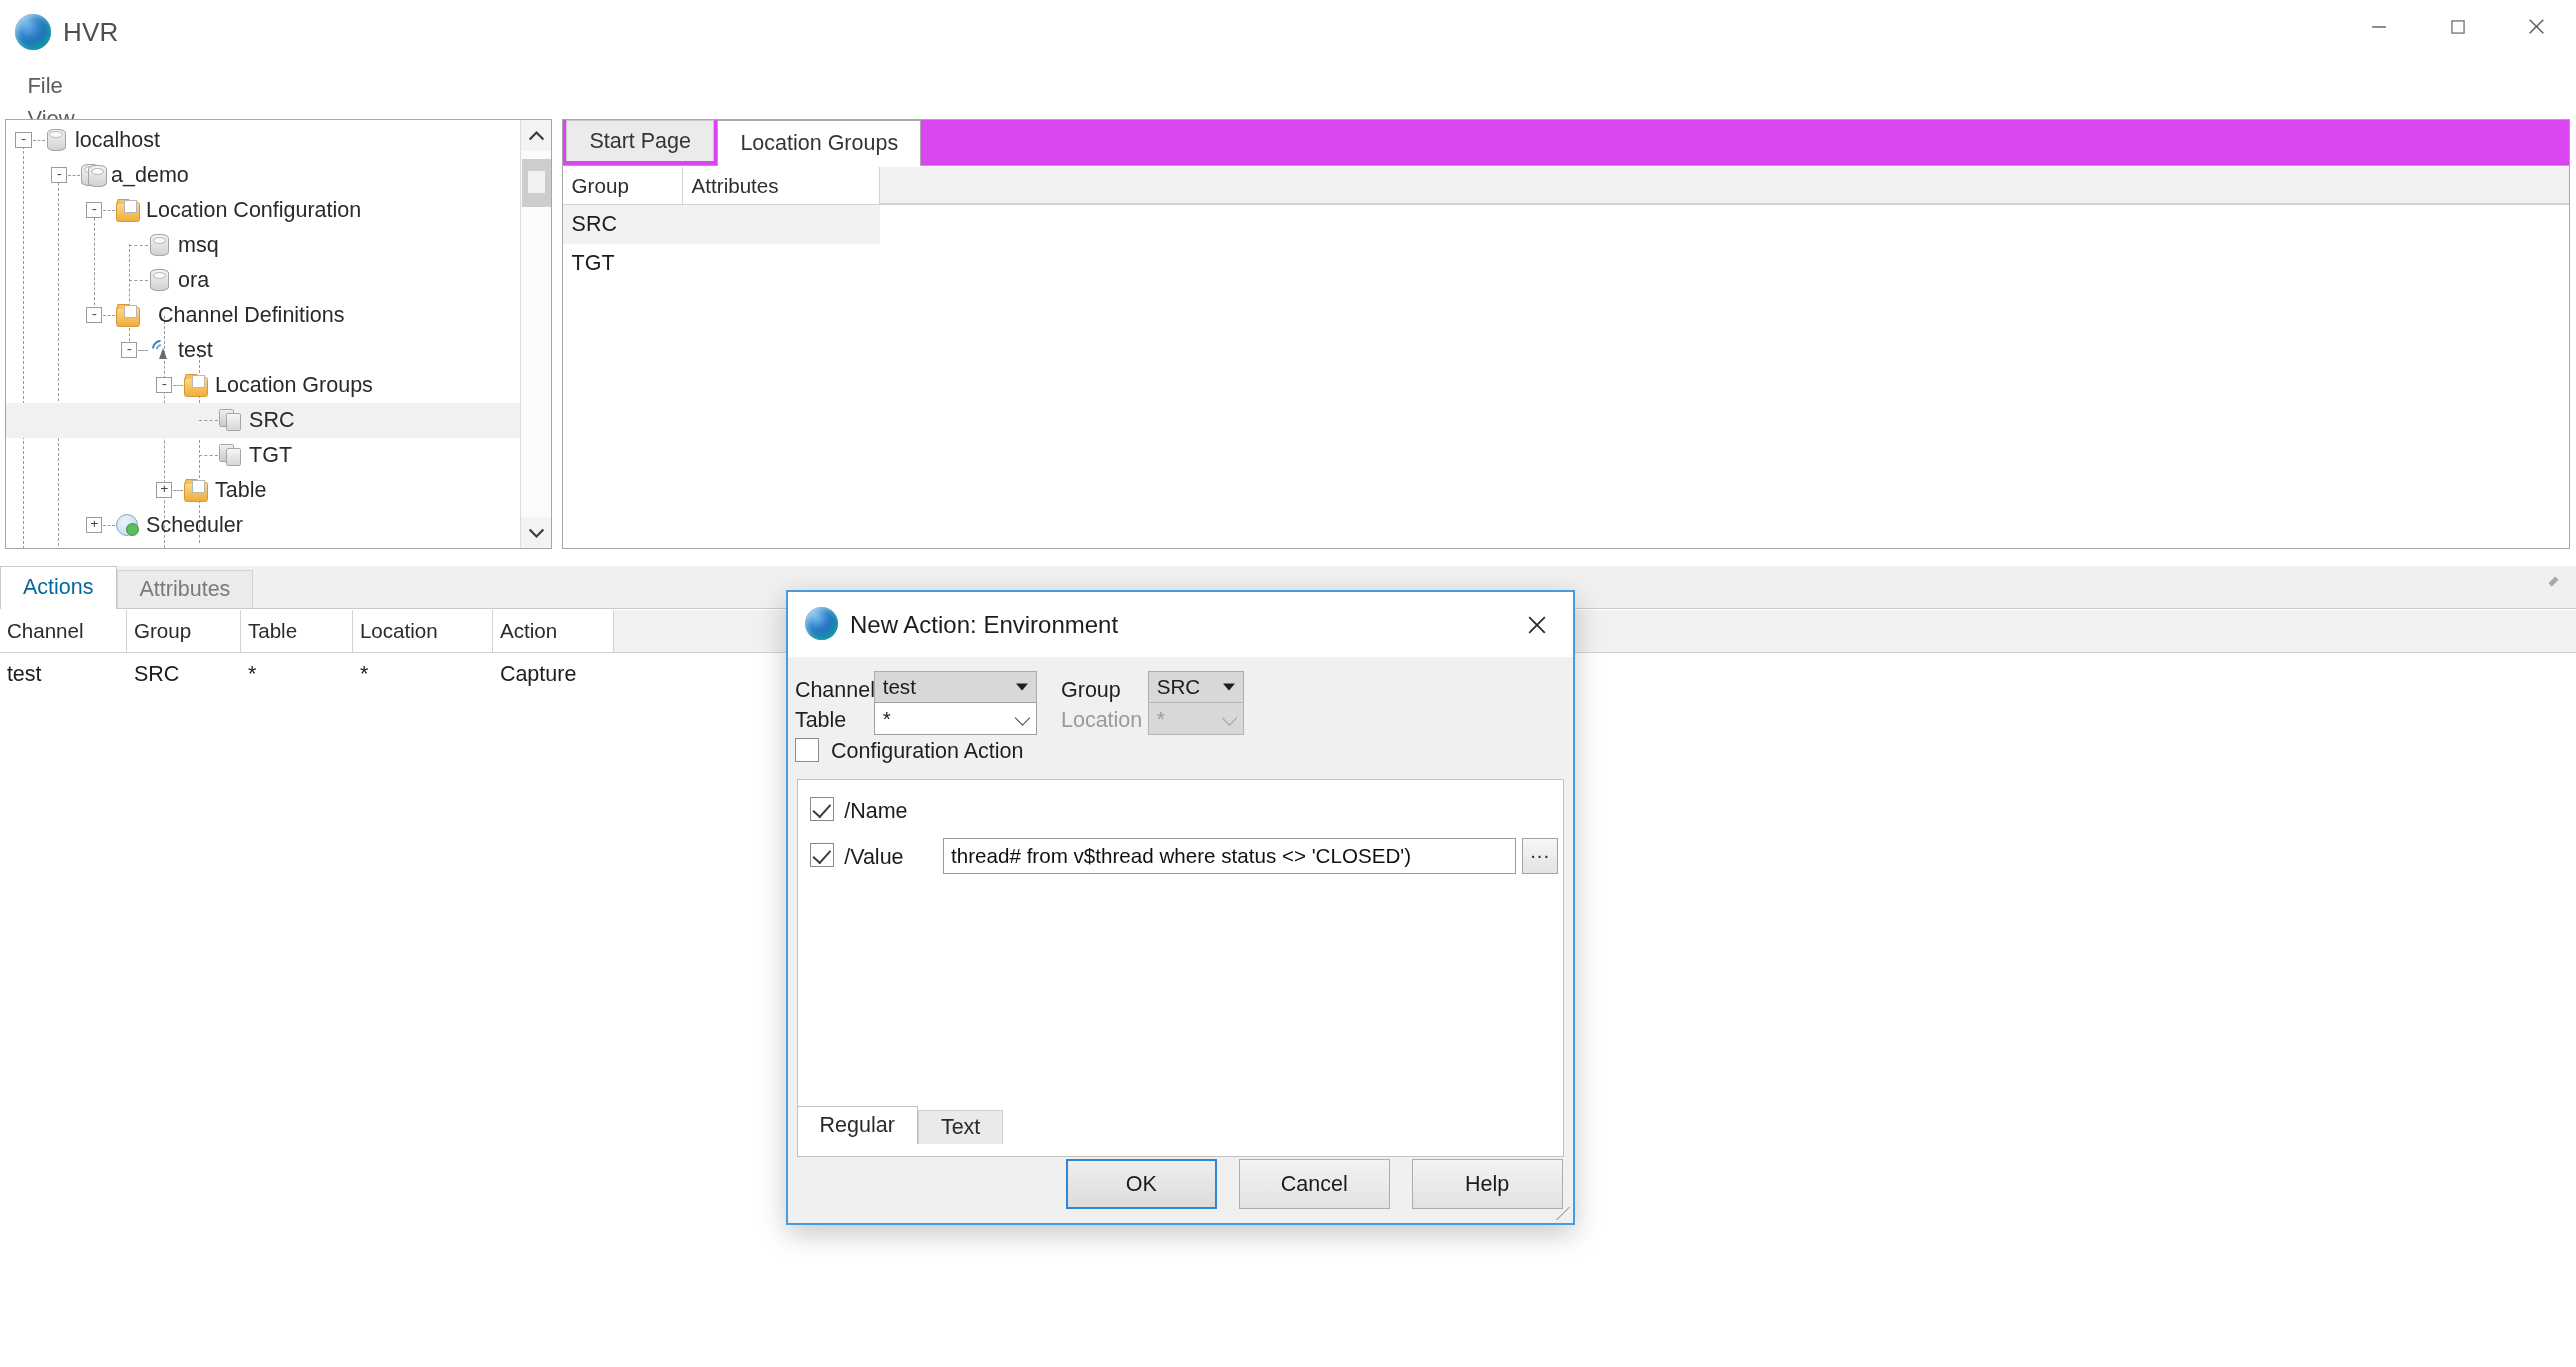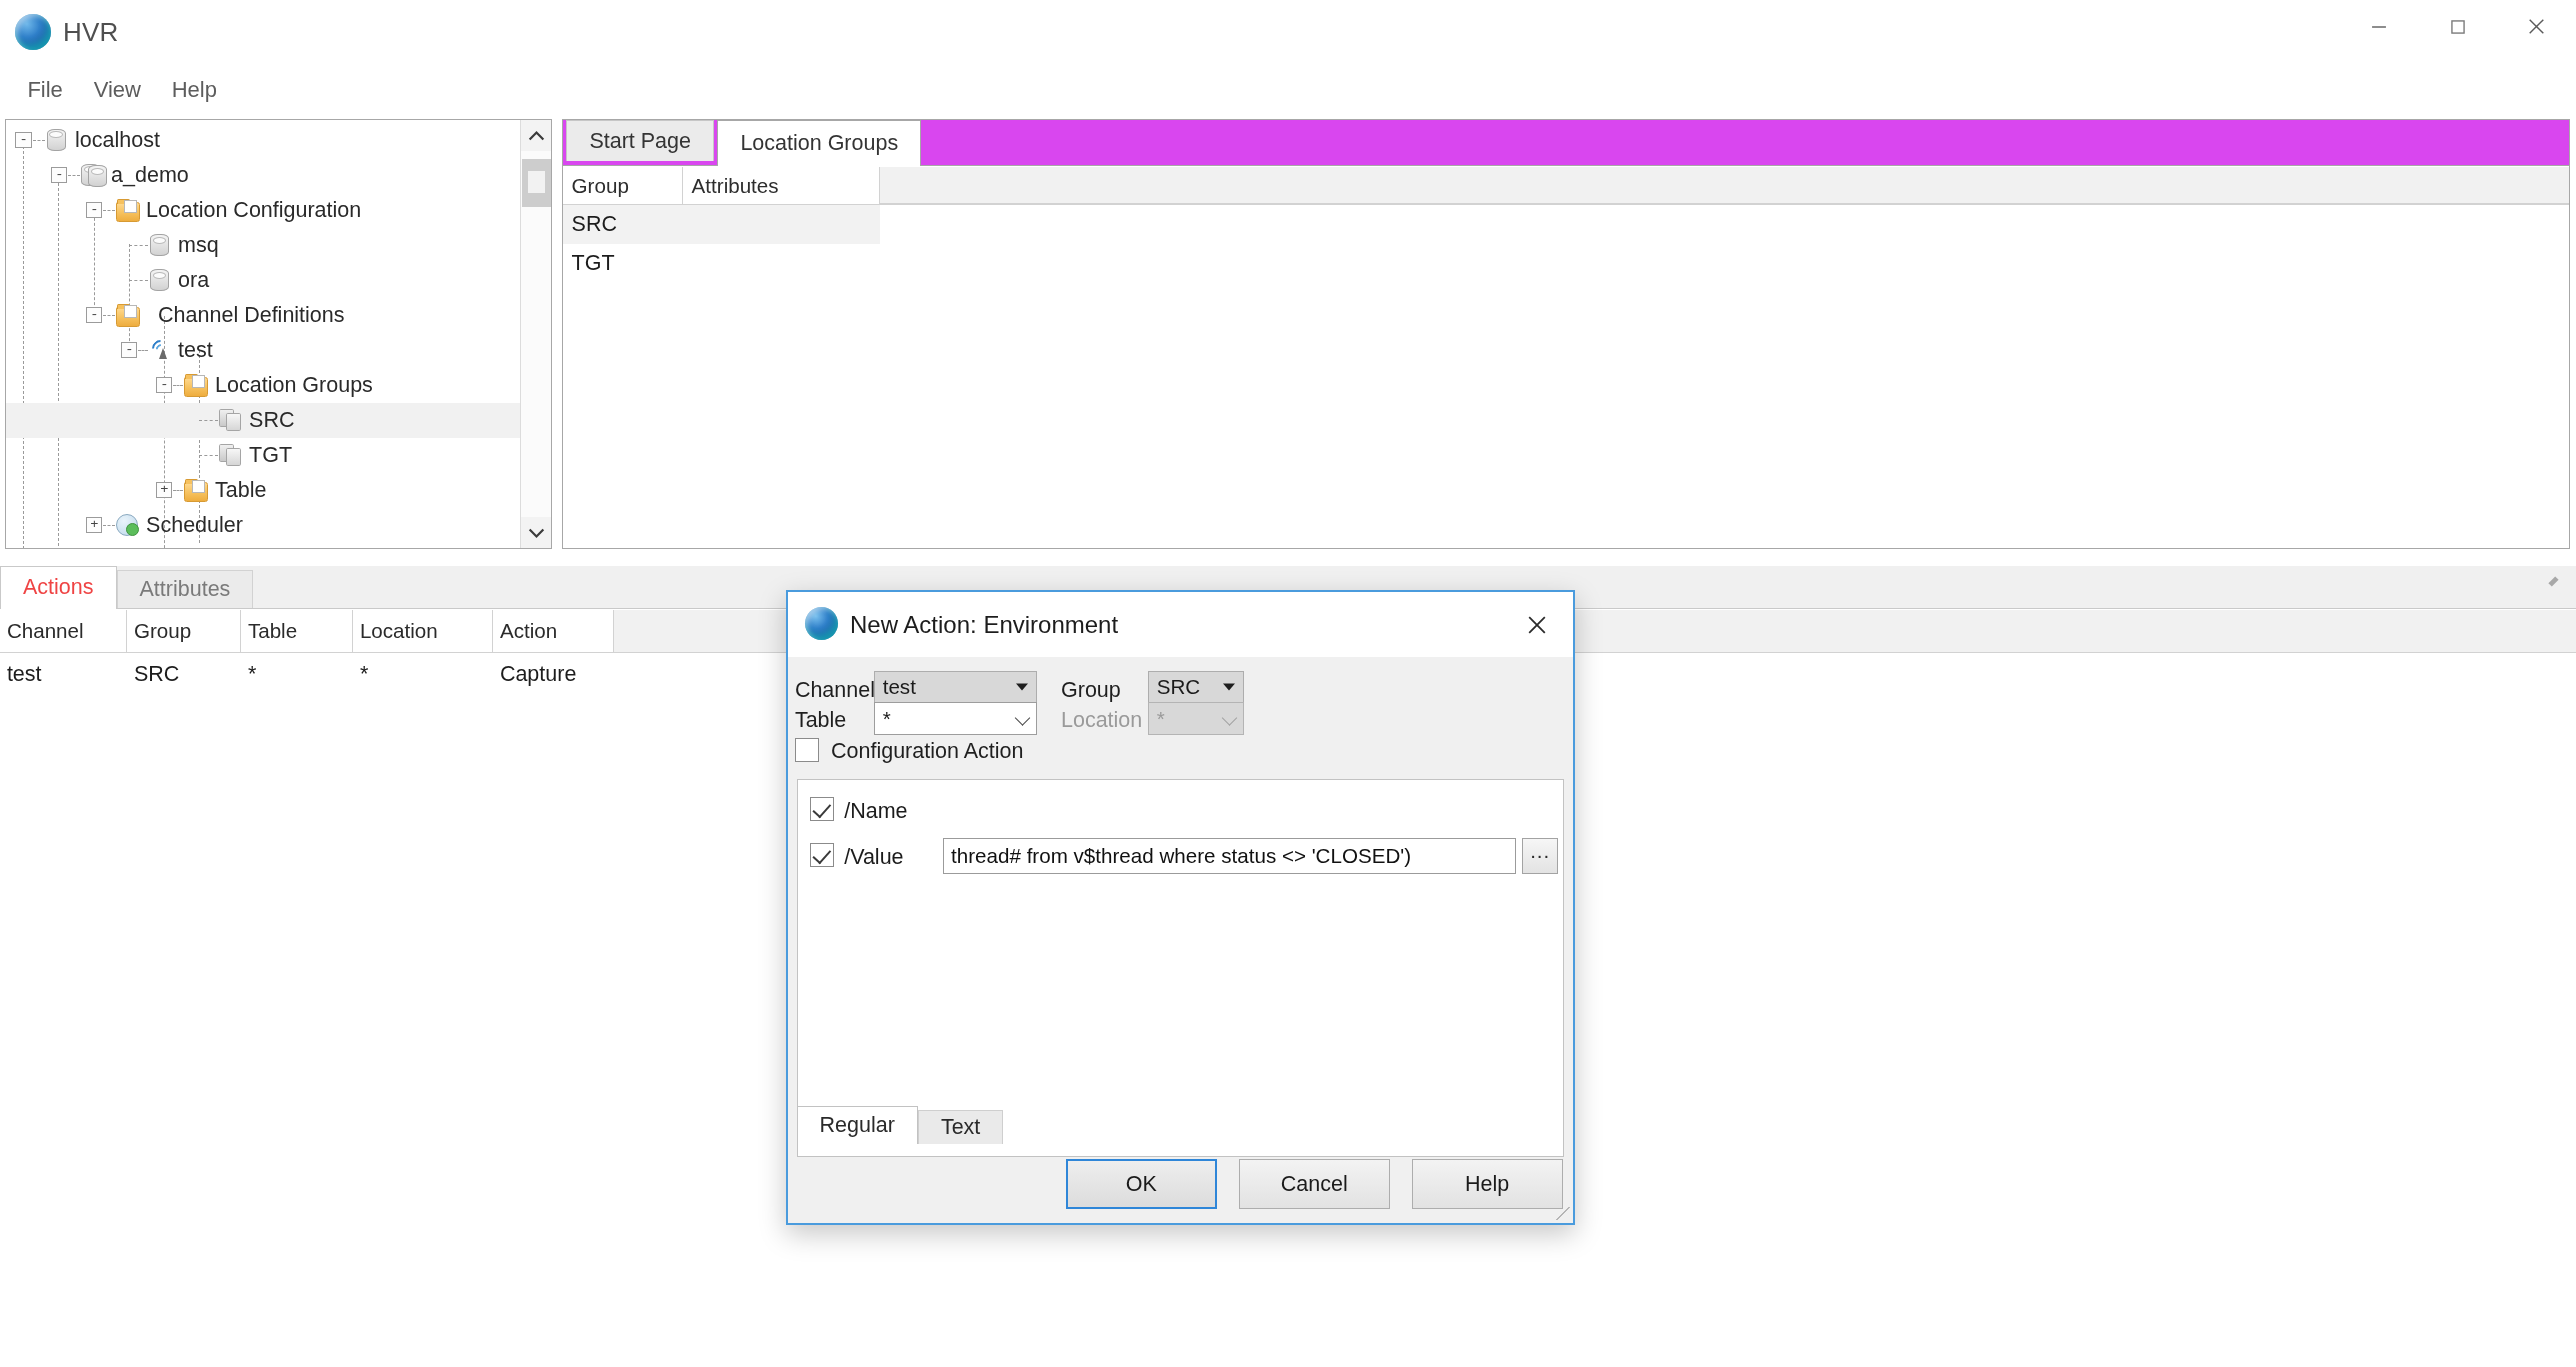--- a/index.html
+++ b/index.html
@@ -42,22 +42,23 @@
     display: flex; align-items: center; justify-content: center;
     color: #5b5b5b;
   }
   .wbtn svg { display: block; }
 
   
   .menubar {
     position: absolute; left: 0; top: 70px;
     width: 2576px; height: 39px;
     background: #ffffff;
-    display: flex; align-items: center;
+    display: flex; align-items: flex-start;
     padding-left: 12px;
+    flex-direction: column;
   }
   .menuitem {
     font-size: 22px; color: #5d5d5d;
     padding: 3.4px 15.4px;
   }
 
   
   .treepanel {
     position: absolute; left: 5.1px; top: 119px;
     width: 547px; height: 430px;
@@ -250,21 +251,21 @@
     border-bottom: 0.9px solid #c9c9c9;
   }
   .btab {
     height: 38px; padding: 0 22px;
     display: flex; align-items: center;
     font-size: 21.5px; color: #7a7a7a;
     background: #ebebeb;
     border: 0.9px solid #d2d2d2; border-bottom: none;
   }
   .btab.active {
-    background: #ffffff; color: #ef4444; height: 43px;
+    background: #ffffff; color: #0369a1; height: 43px;
     border-color: #c9c9c9; margin-bottom: -0.9px; position: relative; z-index: 2;
   }
   .pin {
     position: absolute; right: 12px; top: 5.1px;
     width: 20.6px; height: 20.6px; color: #9a9a9a; font-size: 17px;
     display: flex; align-items: center; justify-content: center;
   }
   .atable {
     position: absolute; left: 0; top: 44px; width: 2576px;
   }

